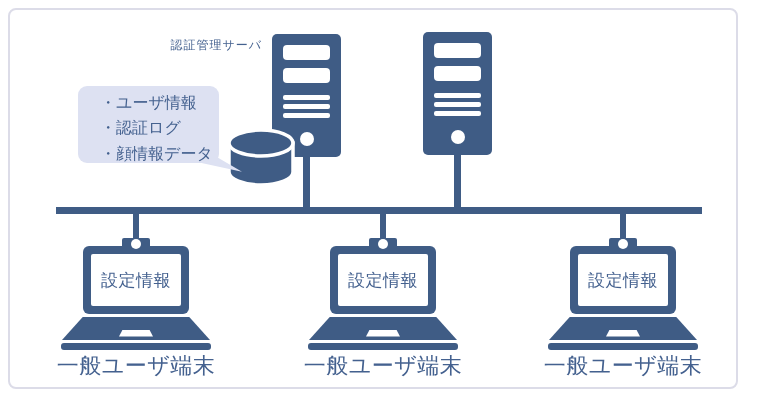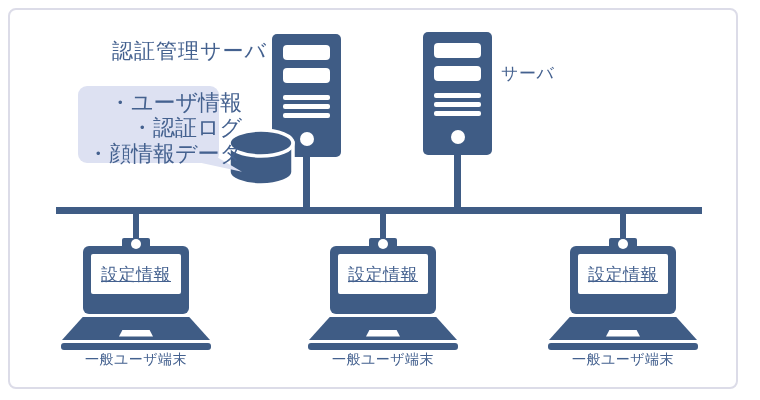--- a/index.html
+++ b/index.html
@@ -14,54 +14,54 @@
   .server { position:absolute; width:69px; height:123px; background:#3f5c85; border-radius:5px; }
   .server .slot { position:absolute; left:11px; right:11px; height:15px; background:#fff; border-radius:4px; }
   .server .slot.s1 { top:11px; } .server .slot.s2 { top:34px; }
   .server .vent { position:absolute; left:11px; right:11px; height:4.5px; background:#fff; border-radius:2px; }
   .server .vent.v1 { top:61px; } .server .vent.v2 { top:70px; } .server .vent.v3 { top:79px; }
   .server .pwr { position:absolute; left:27.5px; top:98px; width:14px; height:14px; background:#fff; border-radius:50%; }
 
   .stem { position:absolute; width:7px; background:#3f5c85; }
   .bus  { position:absolute; left:56px; top:207px; width:646px; height:7px; background:#3f5c85; }
 
-  .title-auth { position:absolute; left:112px; top:37px; width:150px; font-size:21px;
+  .title-auth { position:absolute; left:112px; top:37px; width:150px; font-size:12px;
                 letter-spacing:1px; text-align:right; white-space:nowrap; }
   .label-ad { position:absolute; left:501px; top:63px; font-size:17px; line-height:21.5px; letter-spacing:0.5px; }
 
   
   .bubble { position:absolute; left:78px; top:86px; width:141px; height:77px;
             background:#dde1f2; border-radius:9px; z-index:4; }
   .bubble-tail { position:absolute; left:198px; top:146px; width:44px; height:28px;
                  background:#dde1f2; clip-path:polygon(0% 0%, 100% 92%, 0% 58%); z-index:4; }
-  .bubble .lines { position:absolute; left:9px; top:4px; font-size:22px; line-height:25.3px; white-space:nowrap;text-align:right; }
+  .bubble .lines { position:absolute; left:22px; top:4px; font-size:16px; line-height:25.3px; white-space:nowrap; }
 
   
   .db { position:absolute; left:224px; top:126px; z-index:3; }
 
   
   .laptop { position:absolute; top:213px; width:148px; height:165px; }
   .laptop .lstem { position:absolute; left:71px; top:0; width:6px; height:30px; background:#3f5c85; }
   .laptop .cam-tab { position:absolute; left:60px; top:25px; width:28px; height:14px;
                      background:#3f5c85; border-radius:2px 2px 0 0; }
   .laptop .cam-dot { position:absolute; left:69px; top:26px; width:10px; height:10px;
                      background:#fff; border-radius:50%; z-index:2; }
   .laptop .screen { position:absolute; left:21px; top:33px; width:106px; height:68px;
                     background:#3f5c85; border-radius:6px; }
-  .laptop .screen-inner { position:absolute; left:29px; top:41px; width:90px; height:40px;
+  .laptop .screen-inner { position:absolute; left:29px; top:41px; width:90px; height:52px;
                           background:#fff; border-radius:2px; display:flex; align-items:center;
-                          justify-content:center; font-size:17px; letter-spacing:0.5px;text-decoration:underline; }
+                          justify-content:center; font-size:17px; letter-spacing:0.5px; }
   .laptop .keyboard { position:absolute; left:0; top:104px; width:148px; height:23px;
                       background:#3f5c85; clip-path:polygon(14% 0, 86% 0, 100% 100%, 0 100%); }
   .laptop .touchpad { position:absolute; left:57px; top:117px; width:34px; height:6.5px;
                       background:#fff; clip-path:polygon(10% 0, 90% 0, 100% 100%, 0 100%); }
   .laptop .base-bar { position:absolute; left:-1px; top:130px; width:150px; height:6.5px;
                       background:#3f5c85; border-radius:3px; }
   .laptop .caption { position:absolute; left:-6px; top:138px; width:160px; text-align:center;
-                     font-size:14px; letter-spacing:0.5px; white-space:nowrap; }
+                     font-size:22px; letter-spacing:0.5px; white-space:nowrap; }
   .lp1 { left:62px; } .lp2 { left:309px; } .lp3 { left:549px; }
 </style>
 </head>
 <body>
 
 <div class="canvas">
   <div class="frame"></div>
 
   <div class="title-auth txt">認証管理サーバ</div>
 
@@ -80,21 +80,20 @@
   <div class="server" style="left:423px; top:32px;">
     <div class="slot s1"></div>
     <div class="slot s2"></div>
     <div class="vent v1"></div>
     <div class="vent v2"></div>
     <div class="vent v3"></div>
     <div class="pwr"></div>
   </div>
 
   <div class="label-ad txt">
-    <div>サーバ</div>
   </div>
 
   <svg class="db" width="74" height="64" viewBox="0 0 74 64">
     <path d="M 5 17 L 5 46 A 32 13 0 0 0 69 46 L 69 17 Z" fill="#3f5c85" stroke="#ffffff" stroke-width="3.5"></path>
     <ellipse cx="37" cy="17" rx="32" ry="13" fill="#3f5c85" stroke="#ffffff" stroke-width="3.5"></ellipse>
   </svg>
 
   <div class="bubble-tail"></div>
   <div class="bubble">
     <div class="lines txt">

